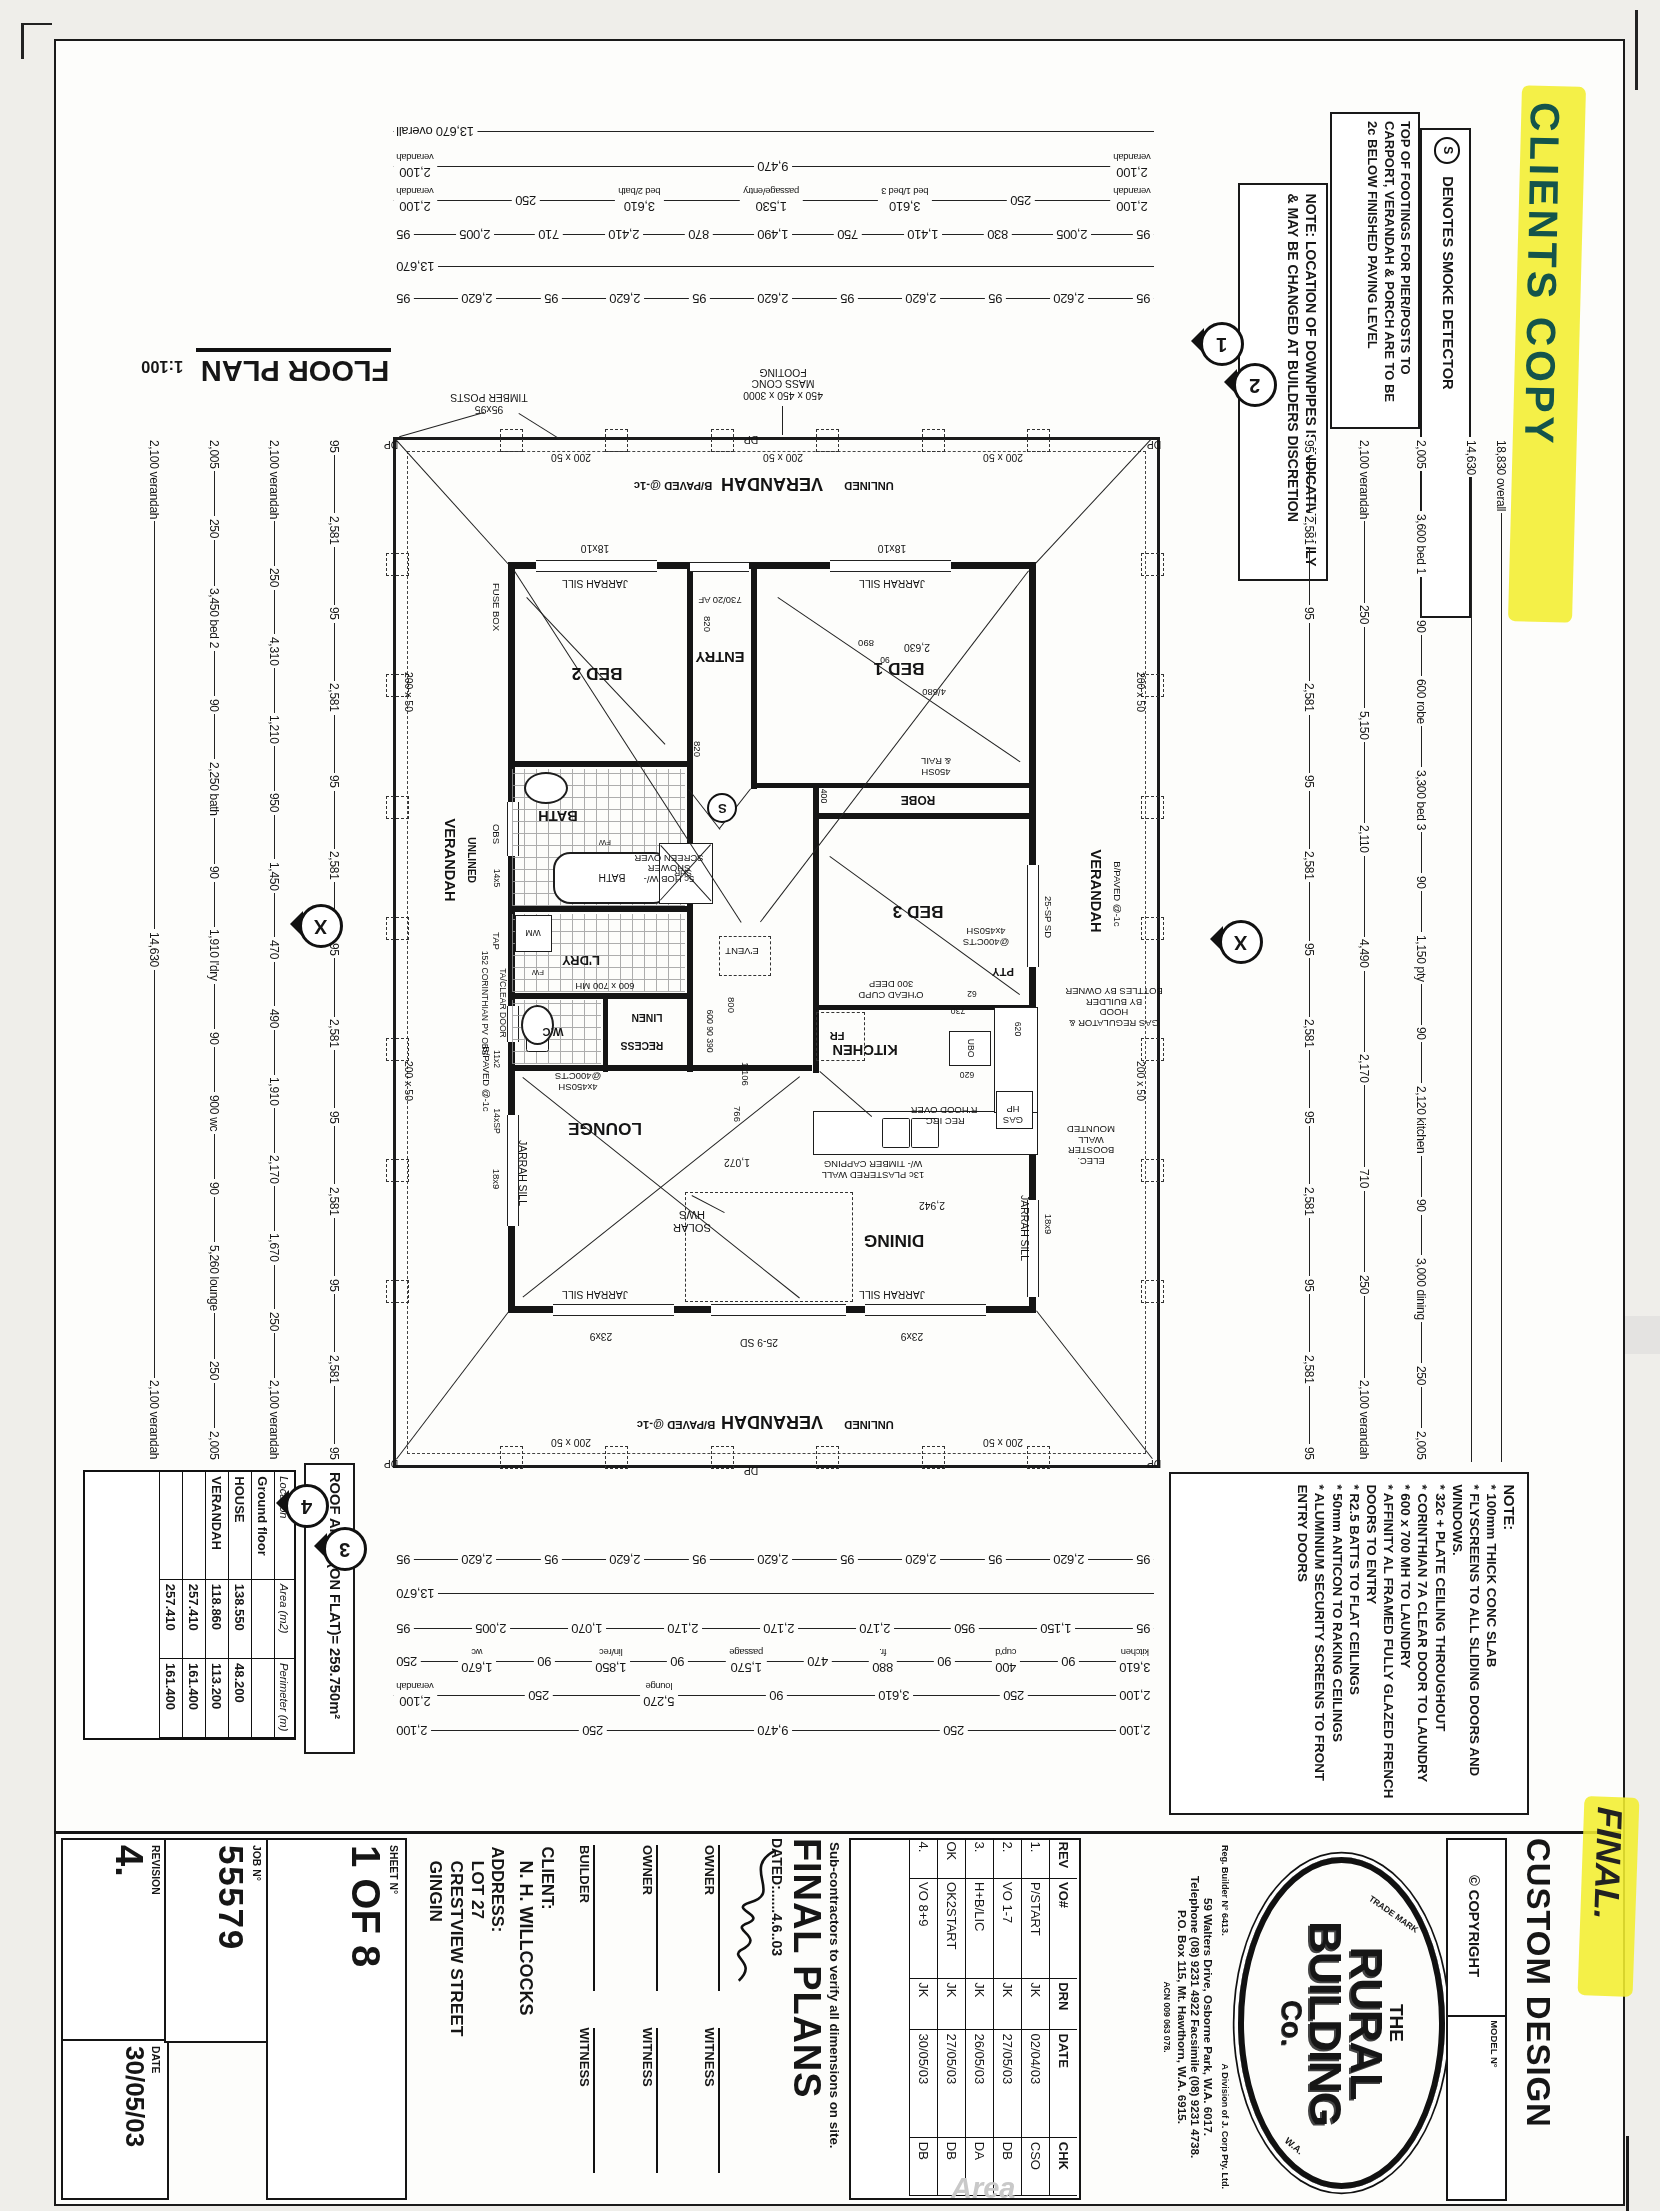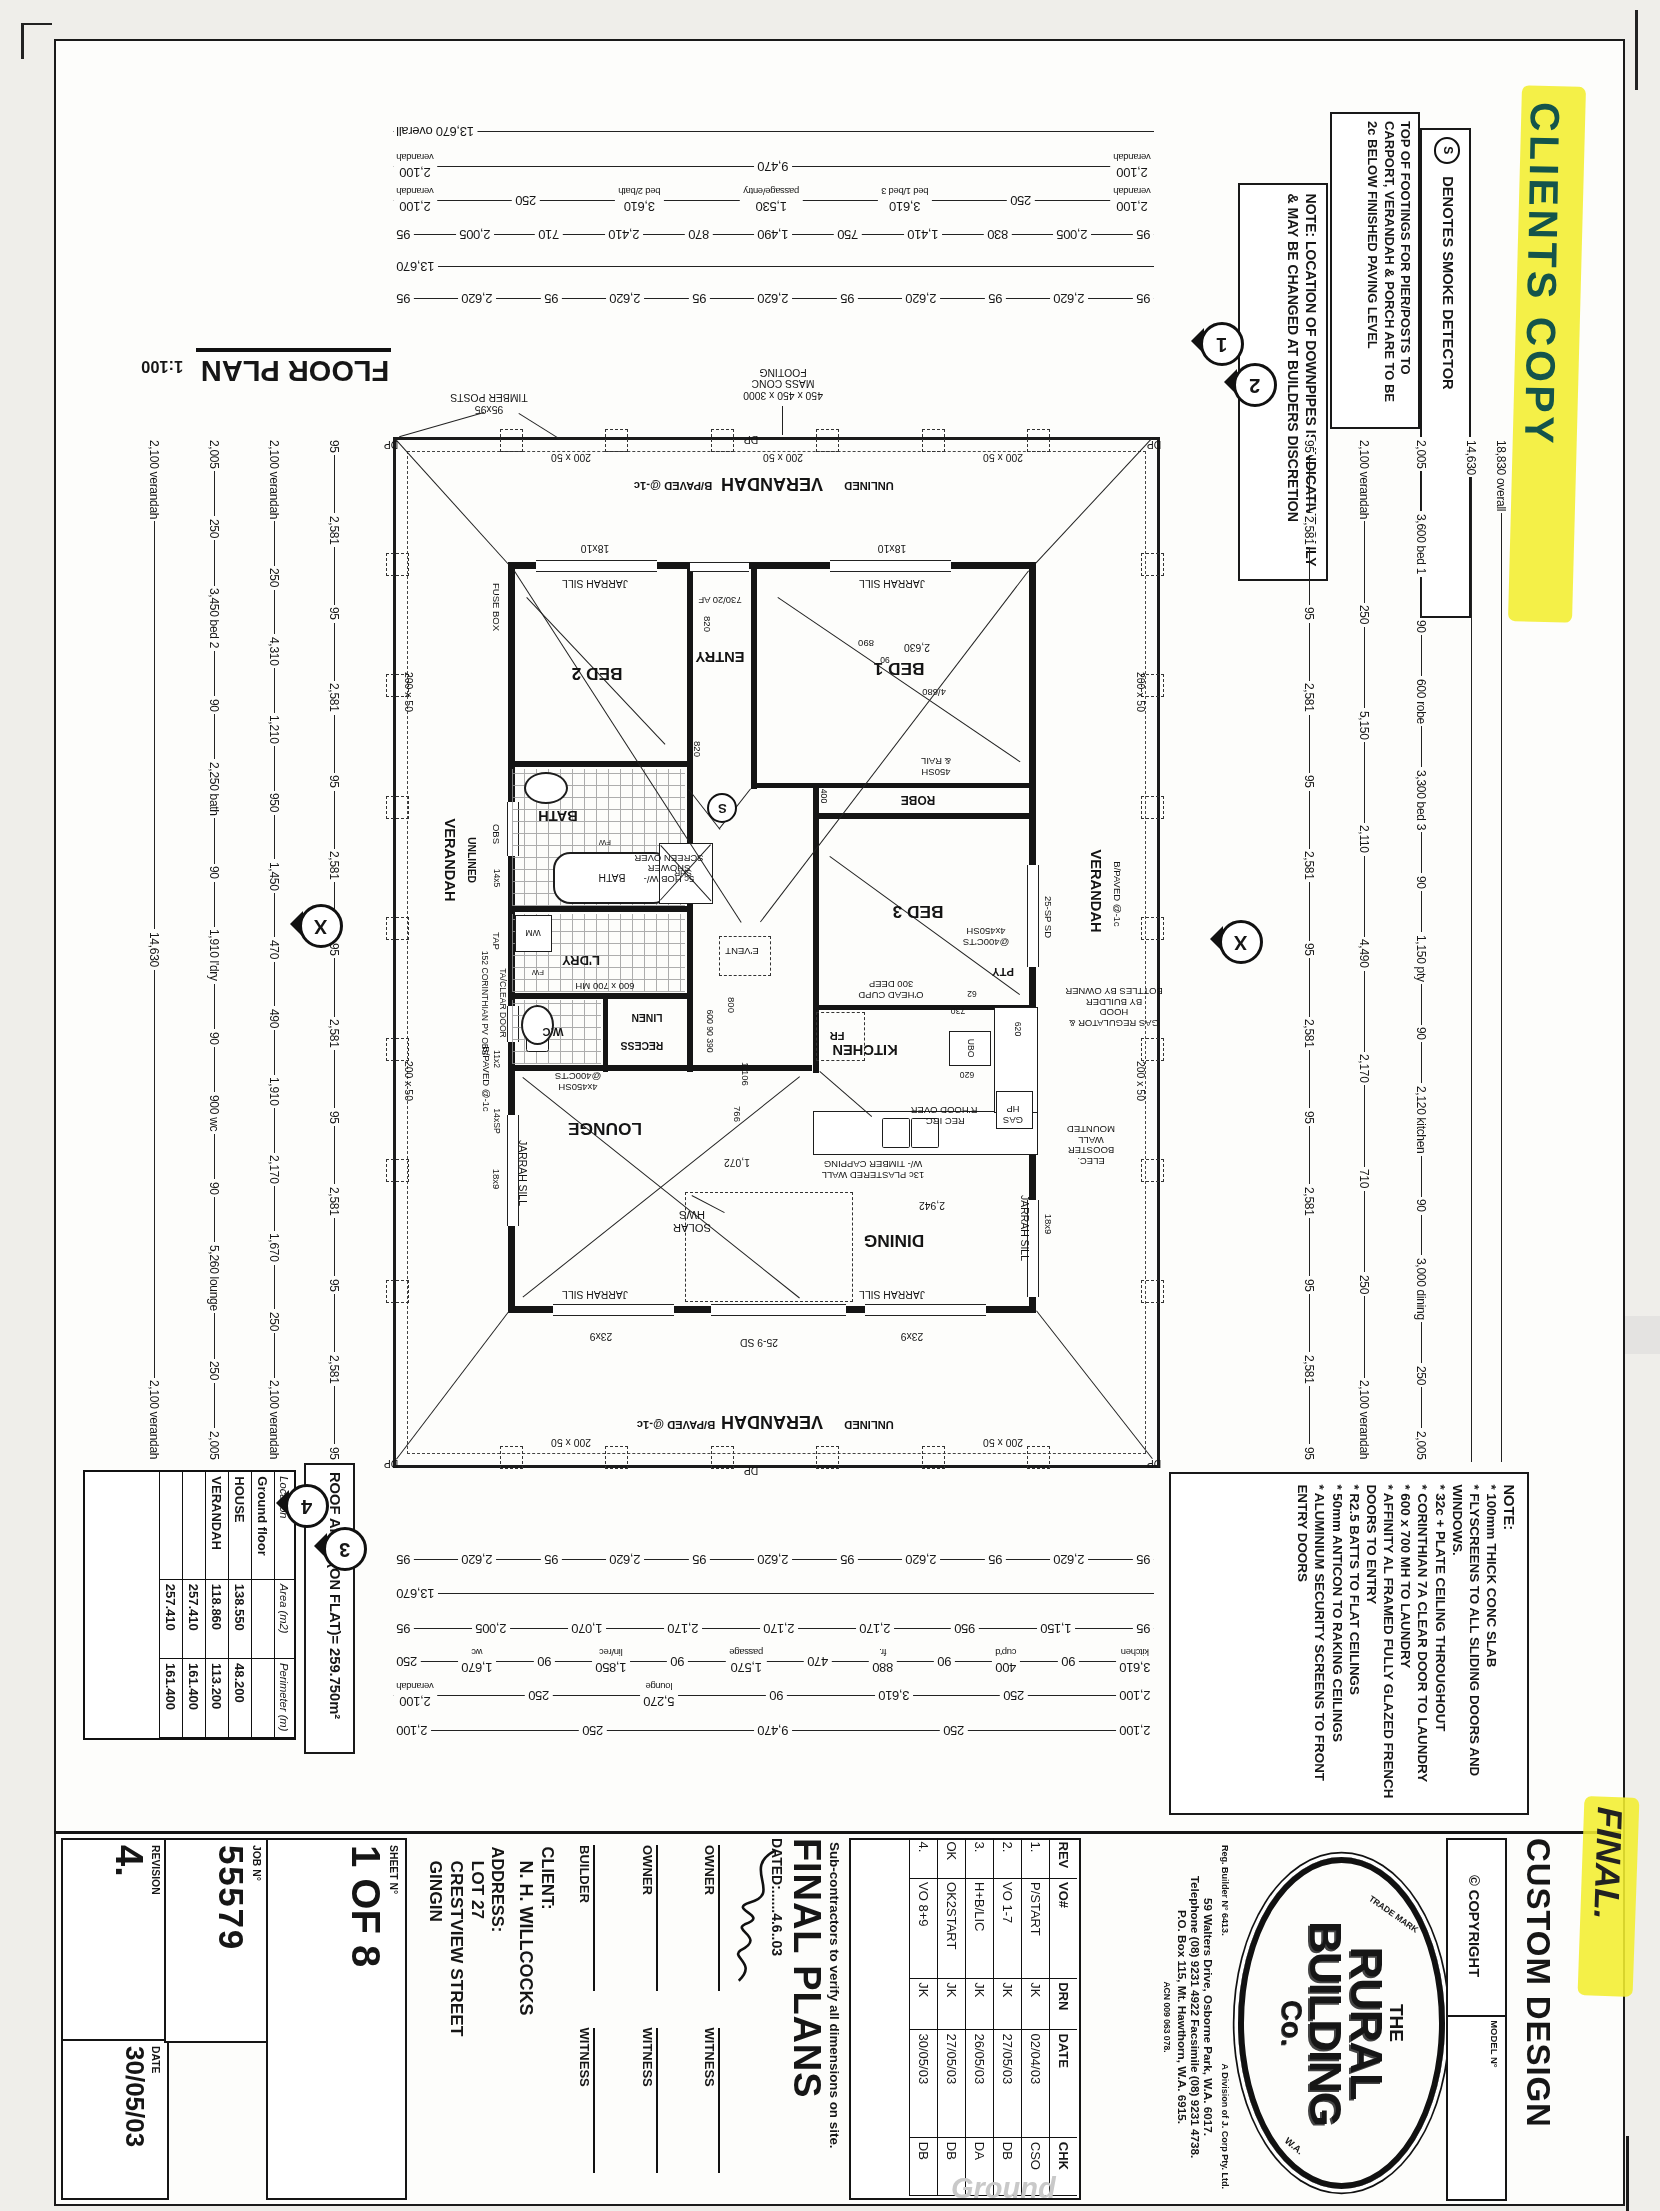--- a/index.html
+++ b/index.html
@@ -761,16 +761,16 @@
     <div class="rin" style="width:182px;height:57px;padding:2.6px 5.2px;box-sizing:border-box;font-size:9.5px;font-weight:bold;">MODEL N°</div>
   </div>
 
   <div class="rotbox" style="left:1505px;top:1838px;width:67px;height:363px;">
     <div class="rin" style="width:363px;height:67px;font-size:33px;font-weight:bold;letter-spacing:0.9px;display:flex;align-items:center;">CUSTOM DESIGN</div>
   </div>
 
   <div class="yellow" style="left:1581px;top:1797px;width:55px;height:199px;transform:rotate(2deg);"></div>
   <div class="abs" style="left:1588px;top:1807px;writing-mode:vertical-rl;font-size:35px;font-weight:bold;color:#222;font-style:italic;transform:rotate(2deg);">FINAL.</div>
 
-  <div class="abs" style="left:951px;top:2172px;font-size:29px;font-weight:bold;color:#c9c9c9;font-style:italic;">Ground</div>
+  <div class="abs" style="left:951px;top:2172px;font-size:29px;font-weight:bold;color:#c9c9c9;font-style:italic;">Area</div>
   <div class="abs" style="left:1626px;top:2136px;width:2.6px;height:76px;background:#1a1a1a;"></div>
 </div>
 
 
 </body></html>

